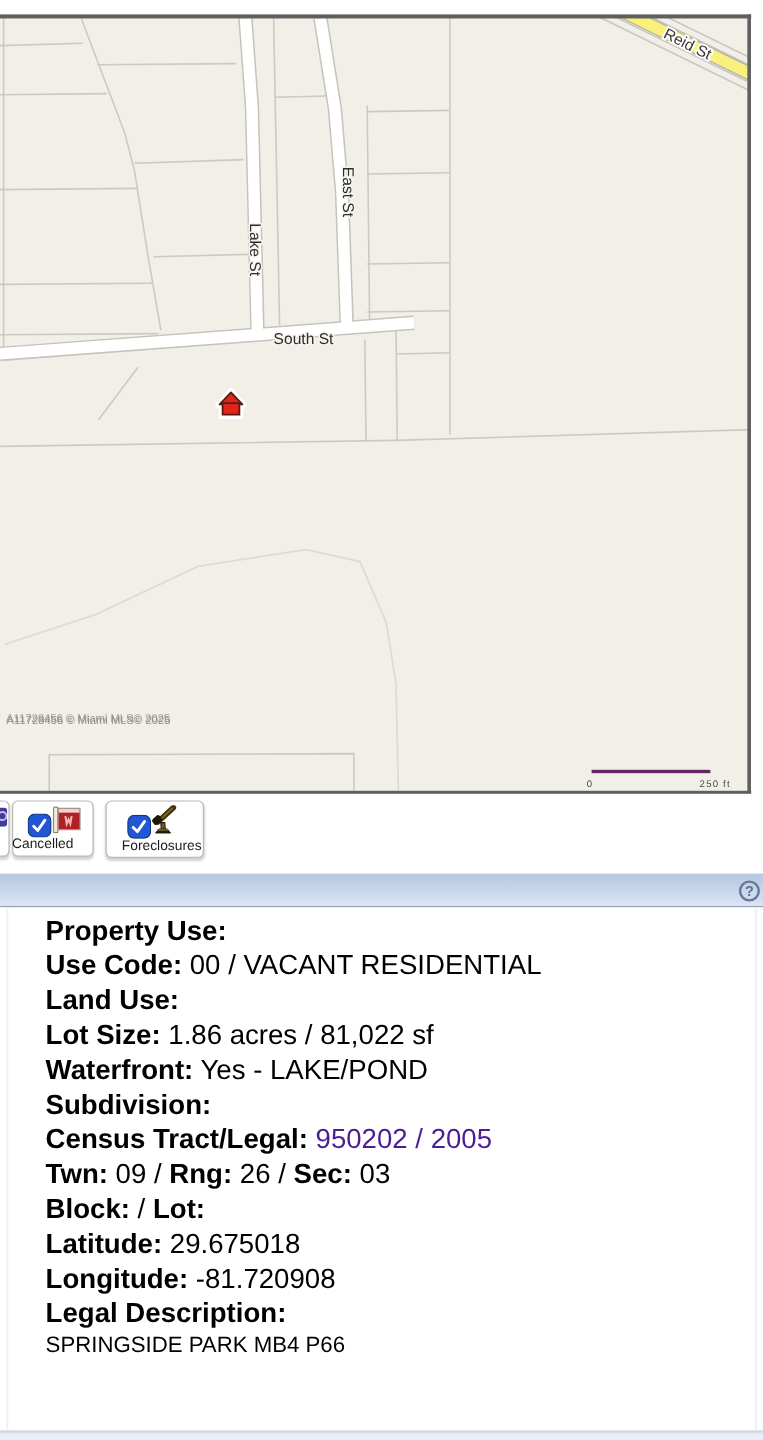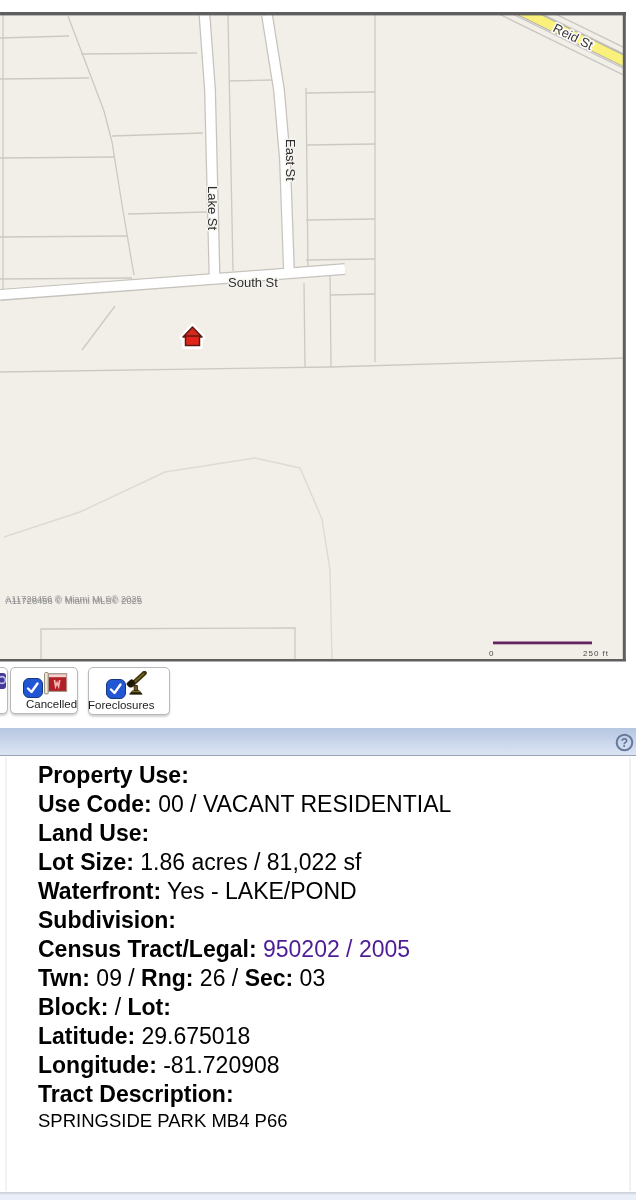--- a/index.html
+++ b/index.html
@@ -117,62 +117,62 @@
   <path d="M5,10.5 L8.5,14 L14.5,5.5" fill="none" stroke="#fff" stroke-width="2.4" stroke-linecap="round" stroke-linejoin="round"></path>
 </svg>
 
 <svg class="abs" style="left:43px;top:671px" width="25" height="25" viewBox="0 0 25 25">
   <rect x="1.6" y="1.6" width="3.6" height="21.3" rx="0.8" fill="#f3ead6" stroke="#8e887b" stroke-width="1"></rect>
   <rect x="5.4" y="2.6" width="18.3" height="17.8" fill="#b22025" stroke="#a39a8d" stroke-width="1"></rect>
   <rect x="6" y="3.2" width="17.2" height="3" fill="#eed5d0"></rect>
   <path d="M11.5,9 L12.6,15.5 L14.1,11.8 L15.6,15.5 L16.7,9" fill="none" stroke="#f0b7b4" stroke-width="1.7"></path>
 </svg>
 
-<div class="abs" style="left:10px;top:697.5px;width:42px;text-align:center;font-size:11.5px;color:#1c1c1c;padding-left:16px;">Cancelled</div>
+<div class="abs" style="left:10px;top:697.5px;width:42px;text-align:center;font-size:11.5px;color:#1c1c1c;">Cancelled</div>
 
 <div class="abs" style="left:88px;top:667px;width:80px;height:46px;background:#fff;border:1px solid #b9b9b9;border-radius:5px;box-shadow:0 2px 2px rgba(0,0,0,.18);"></div>
 
 <svg class="abs" style="left:106px;top:679px" width="20" height="20" viewBox="0 0 20 20">
   <rect x="0.5" y="0.5" width="19" height="19" rx="5.5" fill="#2156d4" stroke="#16377e" stroke-width="1"></rect>
   <path d="M5,10.5 L8.5,14 L14.5,5.5" fill="none" stroke="#fff" stroke-width="2.4" stroke-linecap="round" stroke-linejoin="round"></path>
 </svg>
 
 <svg class="abs" style="left:126px;top:671px" width="22" height="25" viewBox="0 0 22 25">
   <path d="M5.5,14 L18.5,2" fill="none" stroke="#3d3310" stroke-width="4.6" stroke-linecap="round"></path>
   <path d="M6.2,13.2 L18,2.3" fill="none" stroke="#75641f" stroke-width="1.6"></path>
   <g transform="rotate(-42 4.8 12.3)">
         <rect x="0.8" y="9.4" width="8" height="6" rx="2" fill="#1d1708"></rect>
       </g>
   <path d="M8,14.5 L11.3,14.5 L11.8,20.5 L8.4,20.5 Z" fill="#6f5e1f" stroke="#241d09" stroke-width="0.9"></path>
   <path d="M3.6,23.2 L16.2,23.2 L13.3,19.8 L6.4,19.8 Z" fill="#2a2208" stroke="#151004" stroke-width="0.7"></path>
   <path d="M5.2,20.6 L14.4,20.6" stroke="#8a7732" stroke-width="1"></path>
 </svg>
 
-<div class="abs" style="left:88px;top:698.5px;width:80px;text-align:left;font-size:11.5px;color:#1c1c1c;">Foreclosures</div>
+<div class="abs" style="left:88px;top:698.5px;width:80px;text-align:right;font-size:11.5px;color:#1c1c1c;">Foreclosures</div>
 
 <div class="abs" style="left:0;top:728px;width:636px;height:27px;background:linear-gradient(#b6c7e1,#dbe4f4);border-bottom:1.5px solid #9aa3b0;"></div>
 
 <svg class="abs" style="left:615px;top:733px" width="19" height="19" viewBox="0 0 19 19">
   <circle cx="9.5" cy="9.5" r="7.8" fill="none" stroke="#66799c" stroke-width="2"></circle>
   <text x="9.5" y="13.8" font-size="12" font-weight="bold" fill="#5d7093" text-anchor="middle" font-family="Liberation Sans, sans-serif">?</text>
 </svg>
 
 <div class="abs" style="left:38px;top:761px;font-size:23px;line-height:29px;color:#000;white-space:nowrap;">
   <div><b>Property Use:</b></div>
   <div><b>Use Code:</b> 00 / VACANT RESIDENTIAL</div>
   <div><b>Land Use:</b></div>
   <div><b>Lot Size:</b> 1.86 acres / 81,022 sf</div>
   <div><b>Waterfront:</b> Yes - LAKE/POND</div>
   <div><b>Subdivision:</b></div>
   <div><b>Census Tract/Legal:</b> <span style="color:#4c1d95">950202 / 2005</span></div>
   <div><b>Twn:</b> 09 / <b>Rng:</b> 26 / <b>Sec:</b> 03</div>
   <div><b>Block:</b> / <b>Lot:</b></div>
   <div><b>Latitude:</b> 29.675018</div>
   <div><b>Longitude:</b> -81.720908</div>
-  <div><b>Tract Description:</b></div>
+  <div><b>Legal Description:</b></div>
   <div style="font-size:18.5px;position:relative;top:-3px">SPRINGSIDE PARK MB4 P66</div>
 </div>
 
 <div class="abs" style="left:5px;top:757px;width:1.5px;height:434px;background:#f0f2f7;"></div>
 
 <div class="abs" style="left:629px;top:757px;width:1.5px;height:434px;background:#eef1f6;"></div>
 
 <div class="abs" style="left:0;top:1192px;width:636px;height:8px;background:linear-gradient(#c9cdd4,#e9eef8 40%);"></div>
 
 </div>

